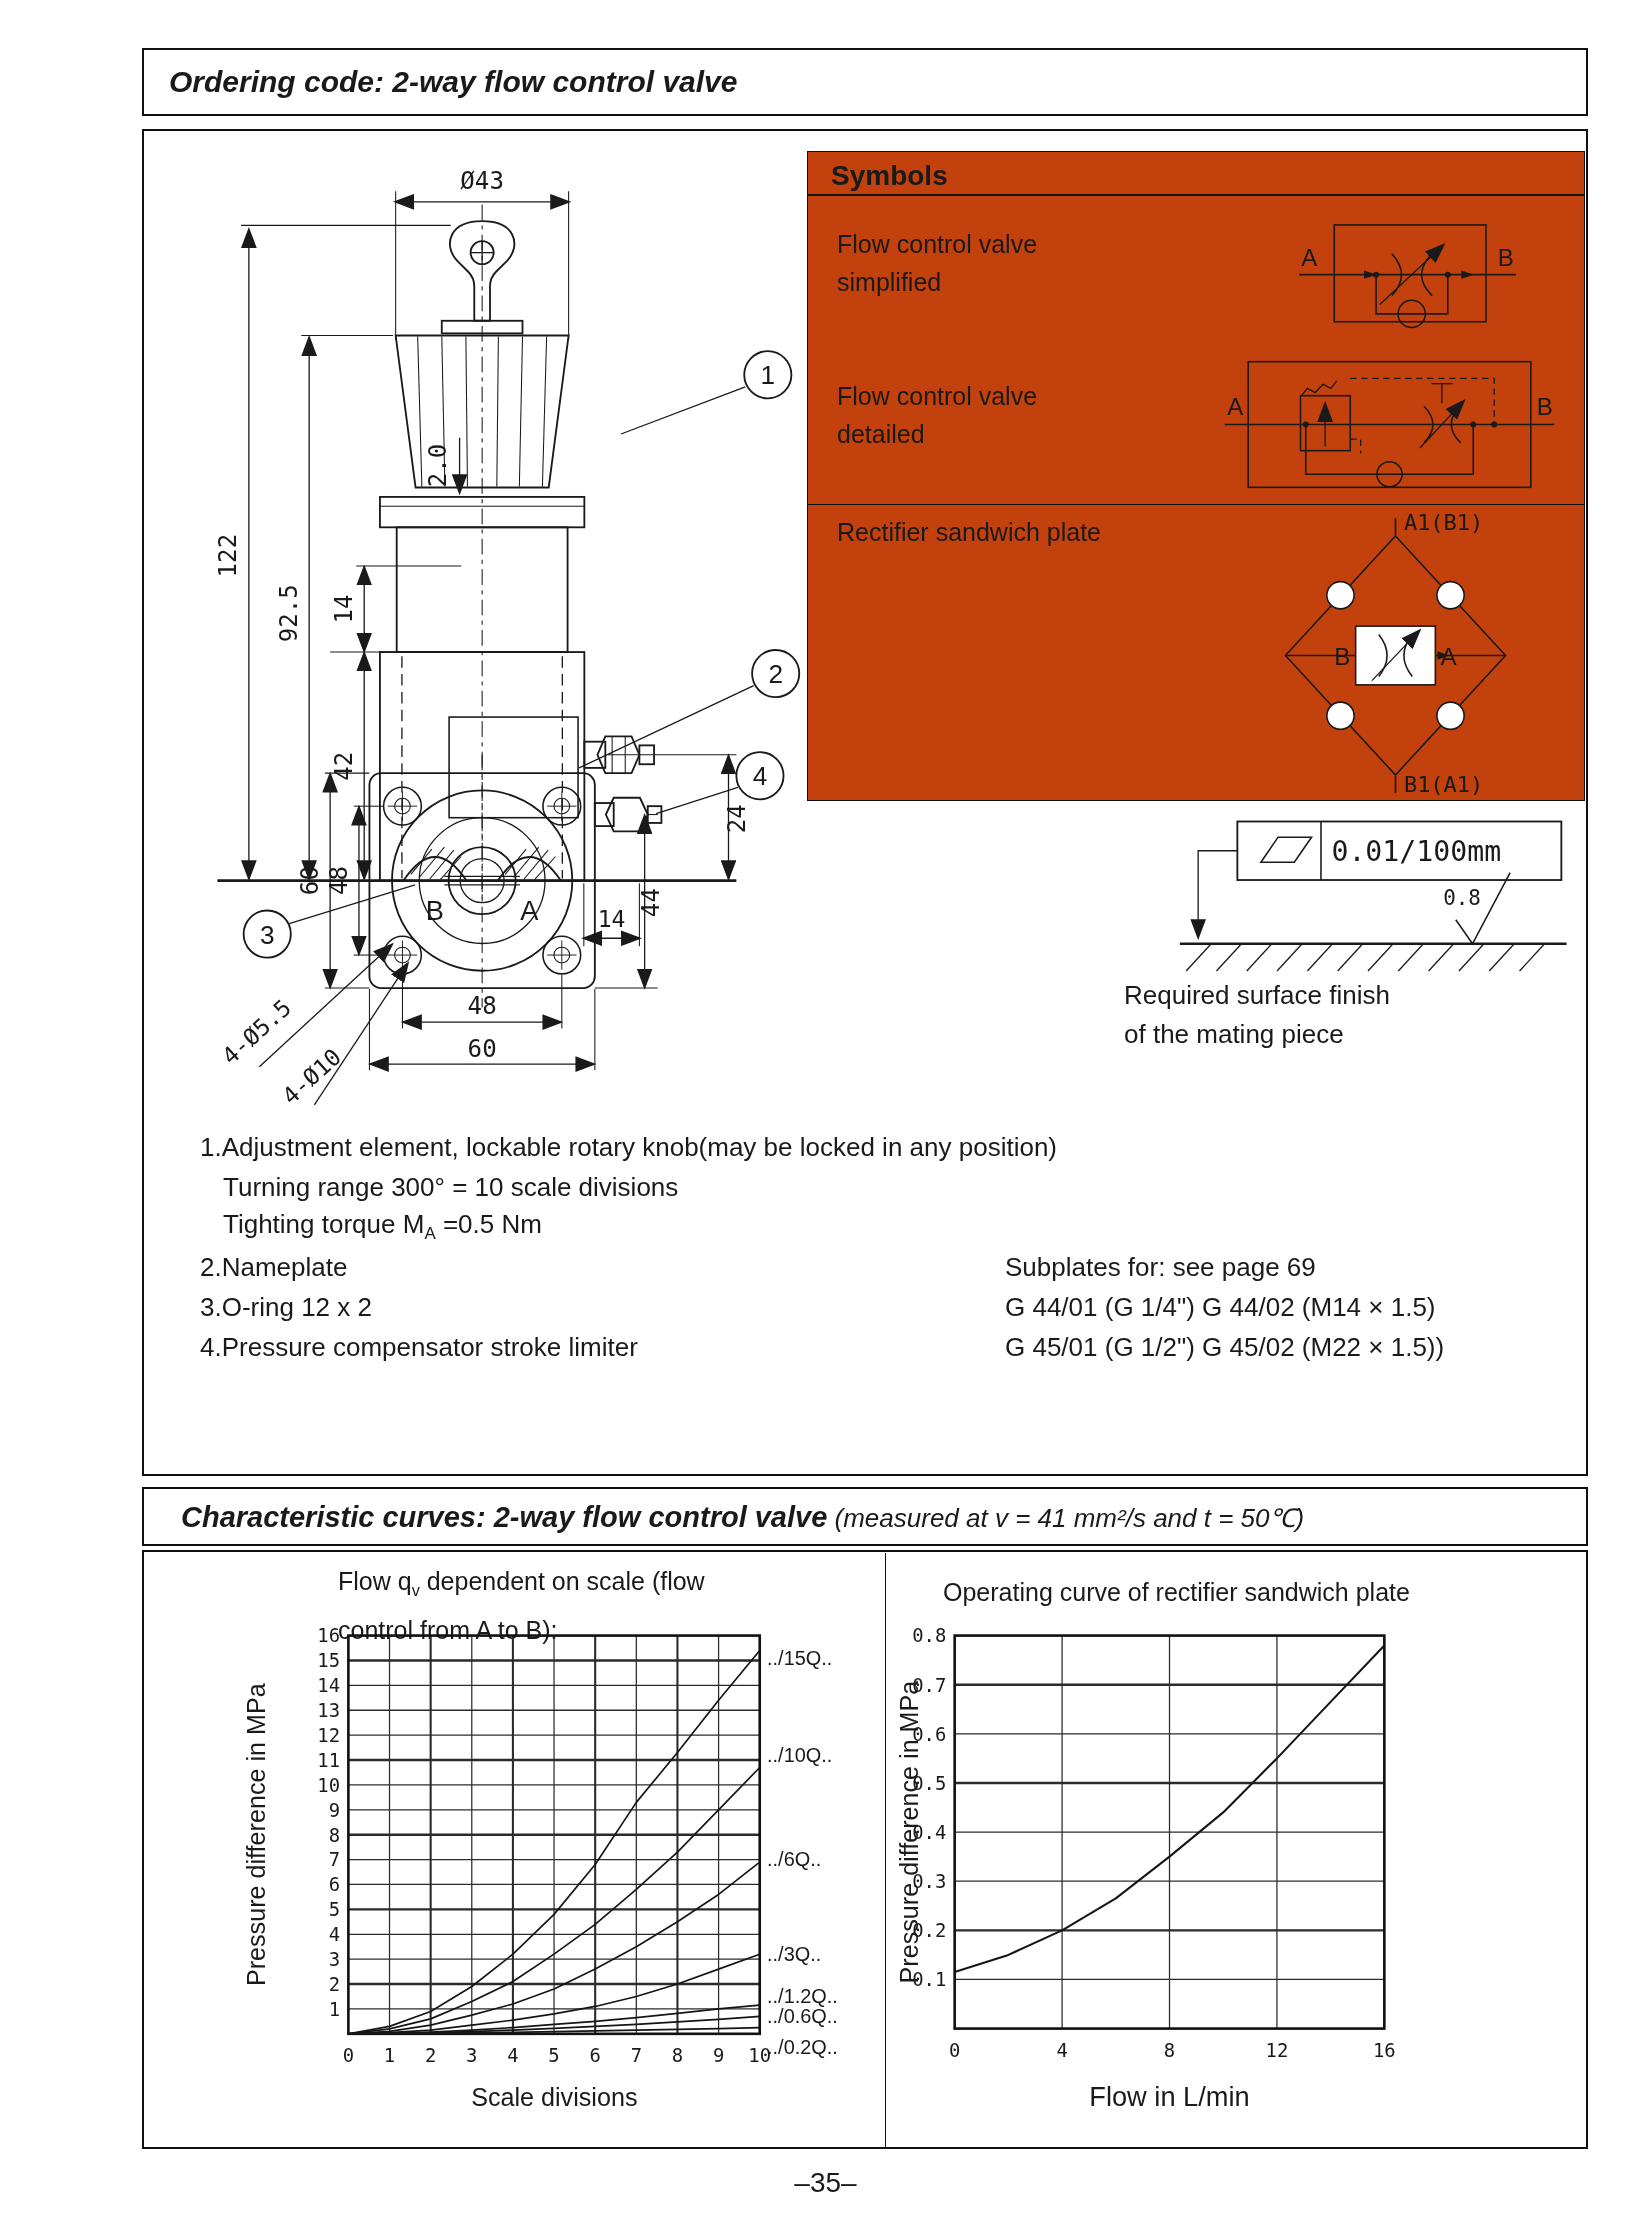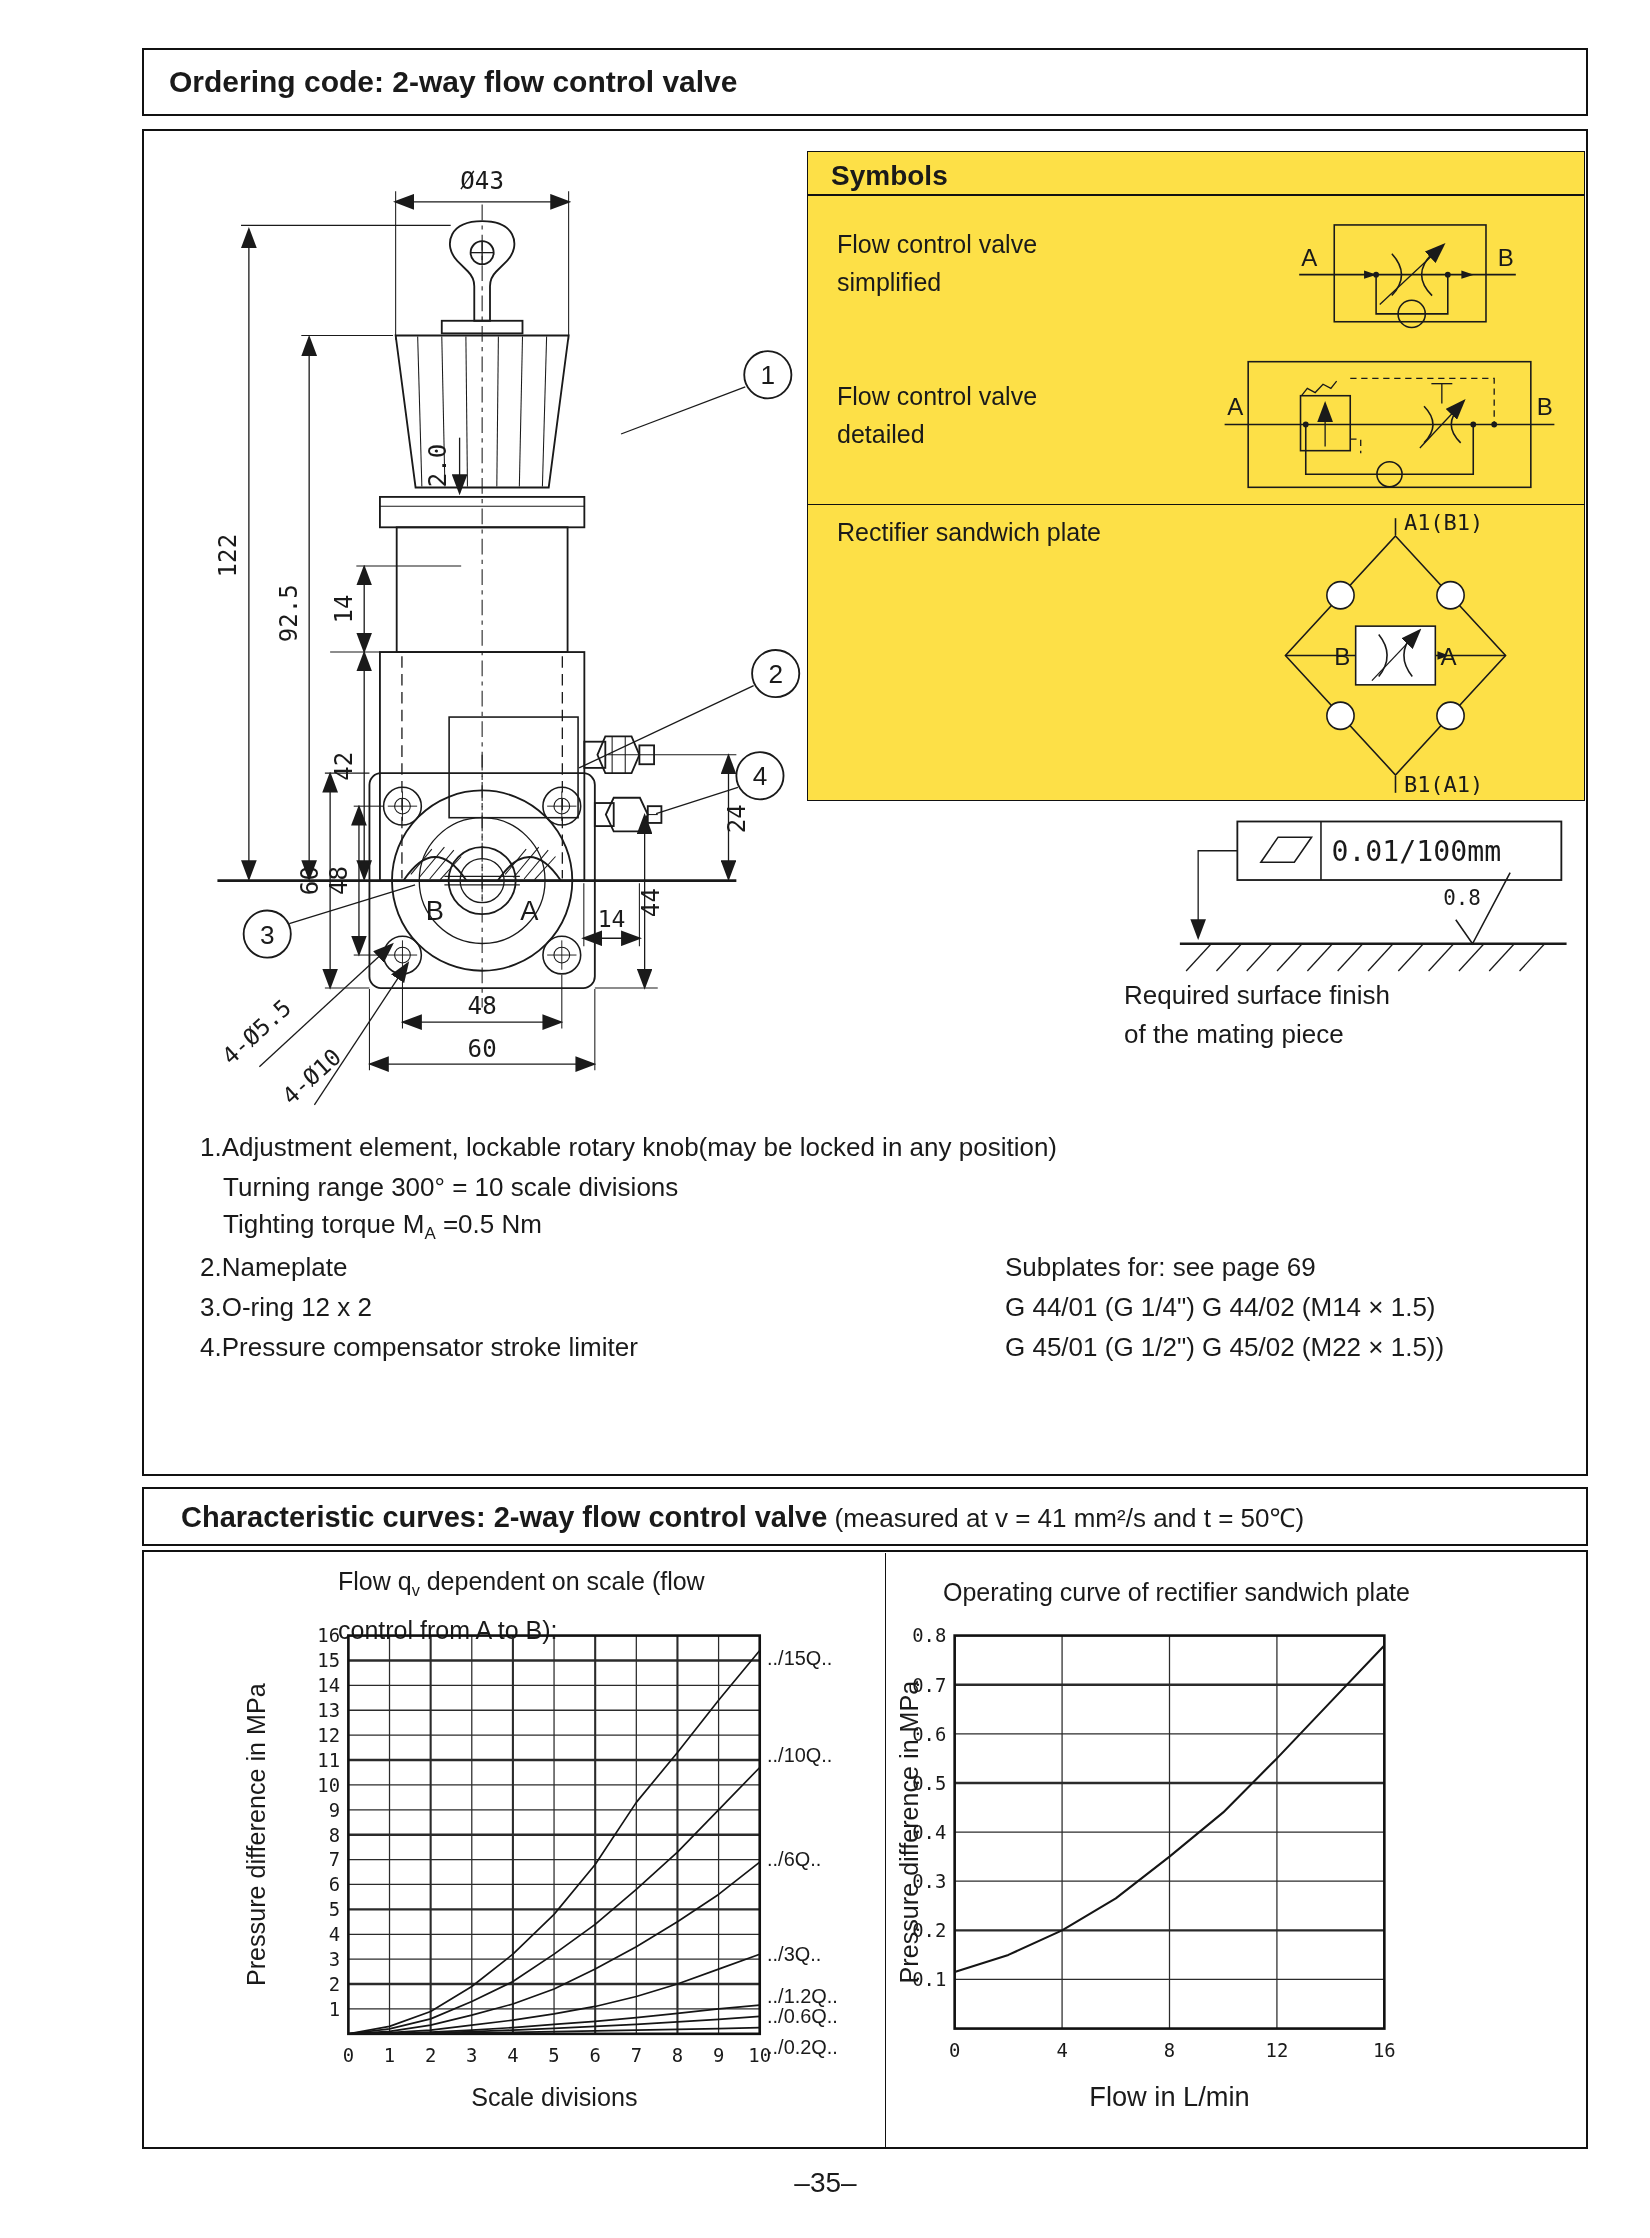--- a/index.html
+++ b/index.html
@@ -1,19 +1,19 @@
 <!DOCTYPE html>
 <html style="font-size:8.4px"><head>
 <meta charset="utf-8">
 <style>
   html,body{margin:0;padding:0;background:#e8e8e8;}
   .page{position:relative;width:1651px;height:2239px;background:#ffffff;
         font-family:"Liberation Sans", sans-serif;color:#1a1a1a;overflow:hidden;}
-  .box{position:absolute;border:2.1px solid #111;background:#fff;box-sizing:border-box;}
-  .thinbox{position:absolute;border:1.6px solid #111;background:#fde047;box-sizing:border-box;}
+  .box{position:absolute;border:2.1px solid #111;background:#fff;box-sizing:border-box;font-style:italic;}
+  .thinbox{position:absolute;border:1.6px solid #111;background:#c2410c;box-sizing:border-box;}
   .htitle{font-size:30px;font-weight:bold;line-height:64px;padding-left:25px;white-space:nowrap;}
   .ctitle{font-size:29px;line-height:57px;padding-left:37px;white-space:nowrap;}
   .ctitle b{font-weight:bold;}
   .ctitle .rest{font-weight:normal;font-size:26px;}
   .symtitle{position:absolute;left:0;top:0;right:0;height:44px;border-bottom:2.1px solid #111;
             font-size:28px;font-weight:bold;padding:8.4px 0 0 23px;box-sizing:border-box;}
   .symlabel{position:absolute;font-size:25px;line-height:38px;}
   .symdivider{position:absolute;left:0;right:0;height:0;border-top:1.6px solid #111;}
   .caption{position:absolute;font-size:26px;line-height:39px;}
   .notes{position:absolute;display:grid;grid-template-columns:805px 569px;grid-auto-rows:40px;

